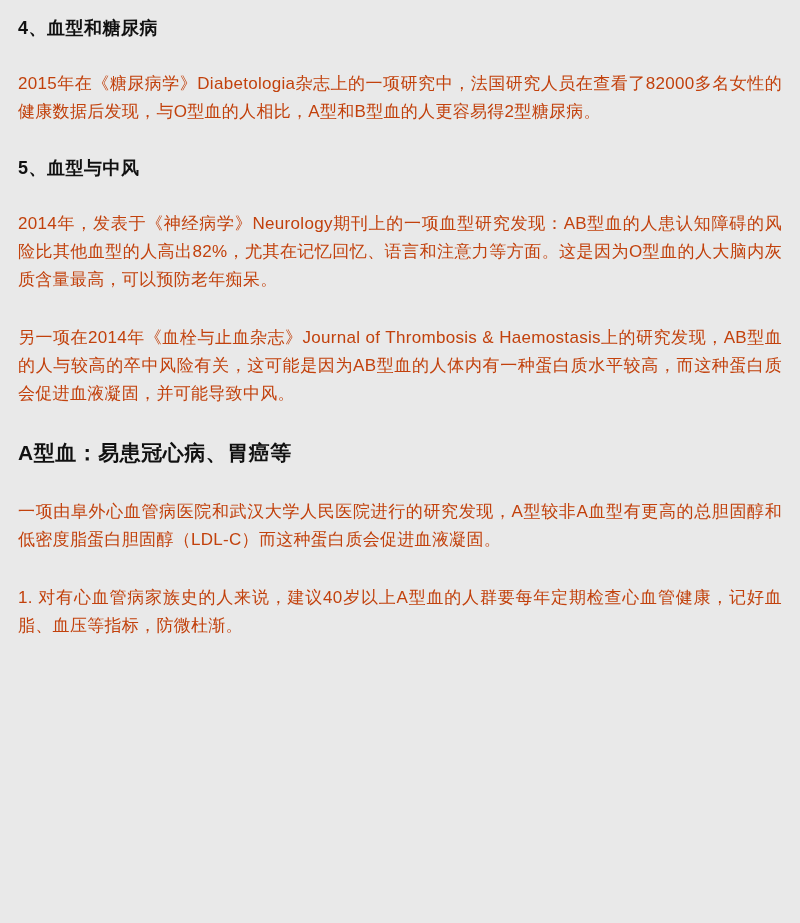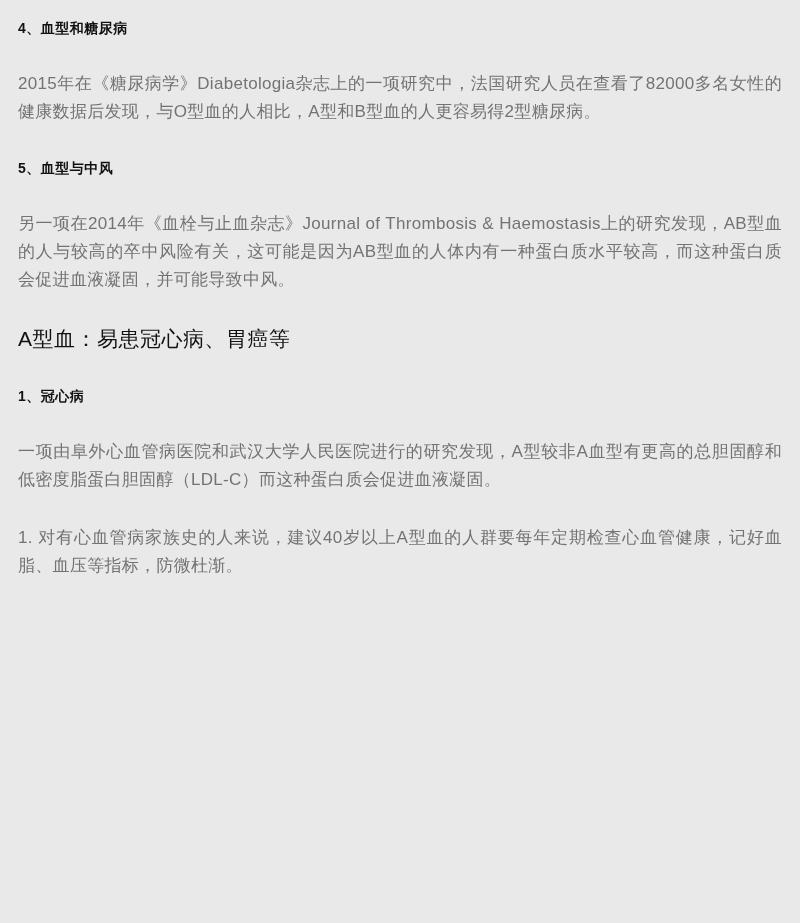--- a/index.html
+++ b/index.html
@@ -17,46 +17,46 @@
     box-sizing: border-box;
     width: 800px;
     height: 923px;
     padding: 16px 18px 20px 18px;
     color: #2a2a2a;
   }
   .article > * {
     margin: 0 0 30px 0;
   }
   .heading-sub {
-    font-size: 14px;
+    font-size: 18px;
     line-height: 24px;
     font-weight: 700;
     color: #111111;
     letter-spacing: 0.5px;
   }
   .heading-main {
     font-size: 21px;
     line-height: 30px;
-    font-weight: 400;
+    font-weight: 700;
     color: #111111;
     letter-spacing: 0.5px;
   }
   .para {
     font-size: 17px;
     line-height: 28px;
-    color: #737373;
+    color: #c2410c;
     letter-spacing: 0.3px;
     text-align: justify;
   }
 </style>
 </head>
 <body>
 
 <article class="article">
   <h3 class="heading-sub">4、血型和糖尿病</h3>
   <p class="para">2015年在《糖尿病学》Diabetologia杂志上的一项研究中，法国研究人员在查看了82000多名女性的健康数据后发现，与O型血的人相比，A型和B型血的人更容易得2型糖尿病。</p>
   <h3 class="heading-sub">5、血型与中风</h3>
+  <p class="para">2014年，发表于《神经病学》Neurology期刊上的一项血型研究发现：AB型血的人患认知障碍的风险比其他血型的人高出82%，尤其在记忆回忆、语言和注意力等方面。这是因为O型血的人大脑内灰质含量最高，可以预防老年痴呆。</p>
   <p class="para">另一项在2014年《血栓与止血杂志》Journal of Thrombosis &amp; Haemostasis上的研究发现，AB型血的人与较高的卒中风险有关，这可能是因为AB型血的人体内有一种蛋白质水平较高，而这种蛋白质会促进血液凝固，并可能导致中风。</p>
   <h2 class="heading-main">A型血：易患冠心病、胃癌等</h2>
-  <h3 class="heading-sub">1、冠心病</h3>
   <p class="para">一项由阜外心血管病医院和武汉大学人民医院进行的研究发现，A型较非A血型有更高的总胆固醇和低密度脂蛋白胆固醇（LDL-C）而这种蛋白质会促进血液凝固。</p>
   <p class="para">1. 对有心血管病家族史的人来说，建议40岁以上A型血的人群要每年定期检查心血管健康，记好血脂、血压等指标，防微杜渐。</p>
 </article>
 
 </body></html>

